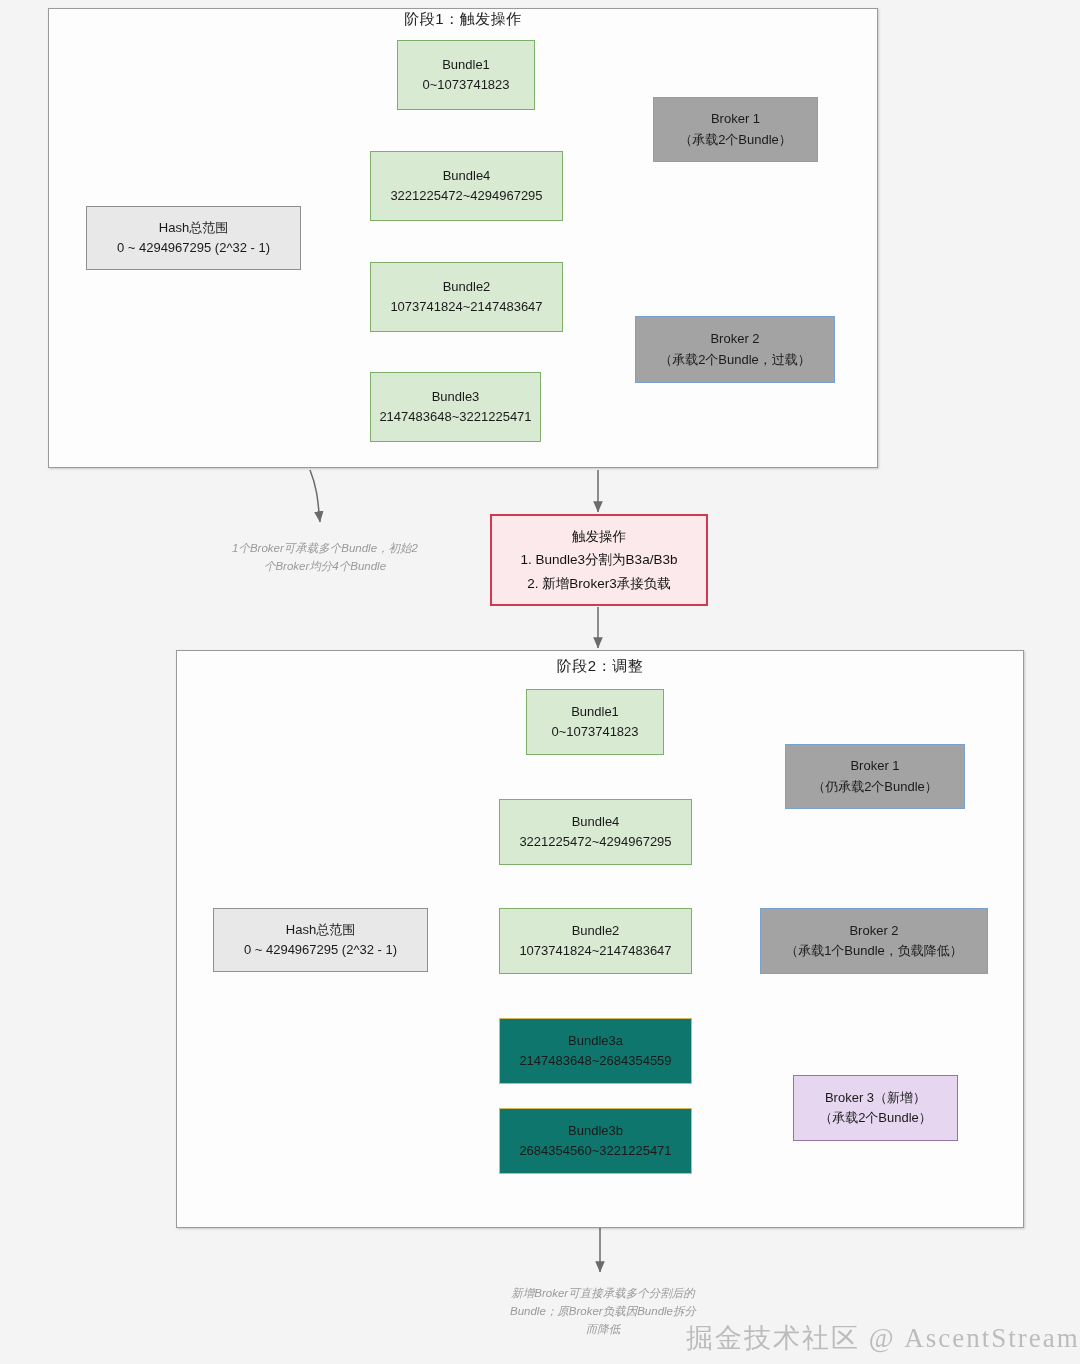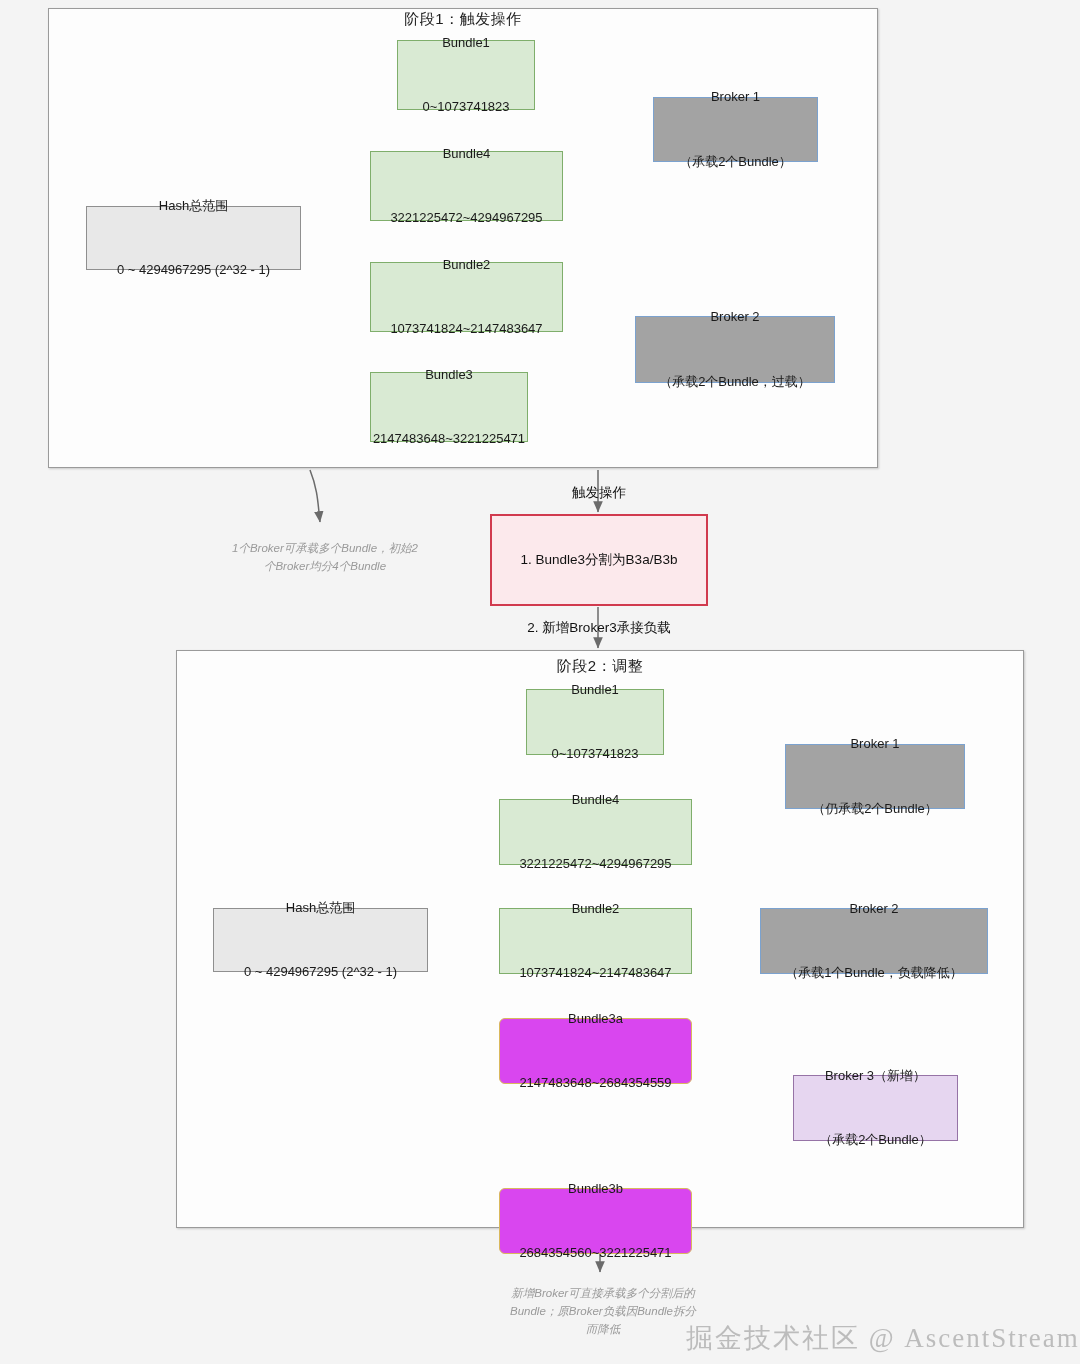--- a/index.html
+++ b/index.html
@@ -35,26 +35,25 @@
     box-sizing: border-box;
     border: 1px solid #666;
     display: flex;
     flex-direction: column;
     align-items: center;
     justify-content: center;
     text-align: center;
     font-size: 13px;
     color: #1a1a1a;
     line-height: 1.55;
-    gap: 44px;
   }
   .node .l1, .node .l2 { display: block; white-space: nowrap; }
   .node-hash   { background: #e8e8e8; border-color: #8f8f8f; }
   .node-bundle { background: #d9ead3; border-color: #7fae6b; }
-  .node-bundle-split { background: #d946ef; border-color: #d9b85c; border-radius: 6px; }
+  .node-bundle-split { background: #0f766e; border-color: #d9b85c; }
   .node-broker { background: #a3a3a3; border-color: #7ba2cf; }
   .node-broker-new { background: #e6d6f0; border-color: #9673a6; }
   .node-trigger {
     background: #fce9ec;
     border: 2px solid #d13a4e;
     font-weight: normal;
     font-size: 13.5px;
     line-height: 1.75;
     color: #111;
   }
@@ -142,21 +141,21 @@
   <div class="node node-bundle" style="left:370px; top:151px; width:193px; height:70px;">
     <span class="l1">Bundle4</span>
     <span class="l2">3221225472~4294967295</span>
   </div>
 
   <div class="node node-bundle" style="left:370px; top:262px; width:193px; height:70px;">
     <span class="l1">Bundle2</span>
     <span class="l2">1073741824~2147483647</span>
   </div>
 
-  <div class="node node-bundle" style="left:370px; top:372px; width:158px; height:70px;">
+  <div class="node node-bundle" style="left:370px; top:372px; width:171px; height:70px;">
     <span class="l1">Bundle3</span>
     <span class="l2">2147483648~3221225471</span>
   </div>
 
   <div class="node node-broker" style="left:653px; top:97px; width:165px; height:65px;">
     <span class="l1">Broker 1</span>
     <span class="l2">（承载2个Bundle）</span>
   </div>
 
   <div class="node node-broker" style="left:635px; top:316px; width:200px; height:67px;">
@@ -196,21 +195,21 @@
   <div class="node node-bundle" style="left:499px; top:908px; width:193px; height:66px;">
     <span class="l1">Bundle2</span>
     <span class="l2">1073741824~2147483647</span>
   </div>
 
   <div class="node node-bundle-split" style="left:499px; top:1018px; width:193px; height:66px;">
     <span class="l1">Bundle3a</span>
     <span class="l2">2147483648~2684354559</span>
   </div>
 
-  <div class="node node-bundle-split" style="left:499px; top:1188px; width:193px; height:66px;">
+  <div class="node node-bundle-split" style="left:499px; top:1108px; width:193px; height:66px;">
     <span class="l1">Bundle3b</span>
     <span class="l2">2684354560~3221225471</span>
   </div>
 
   <div class="node node-broker" style="left:785px; top:744px; width:180px; height:65px;">
     <span class="l1">Broker 1</span>
     <span class="l2">（仍承载2个Bundle）</span>
   </div>
 
   <div class="node node-broker" style="left:760px; top:908px; width:228px; height:66px;">

